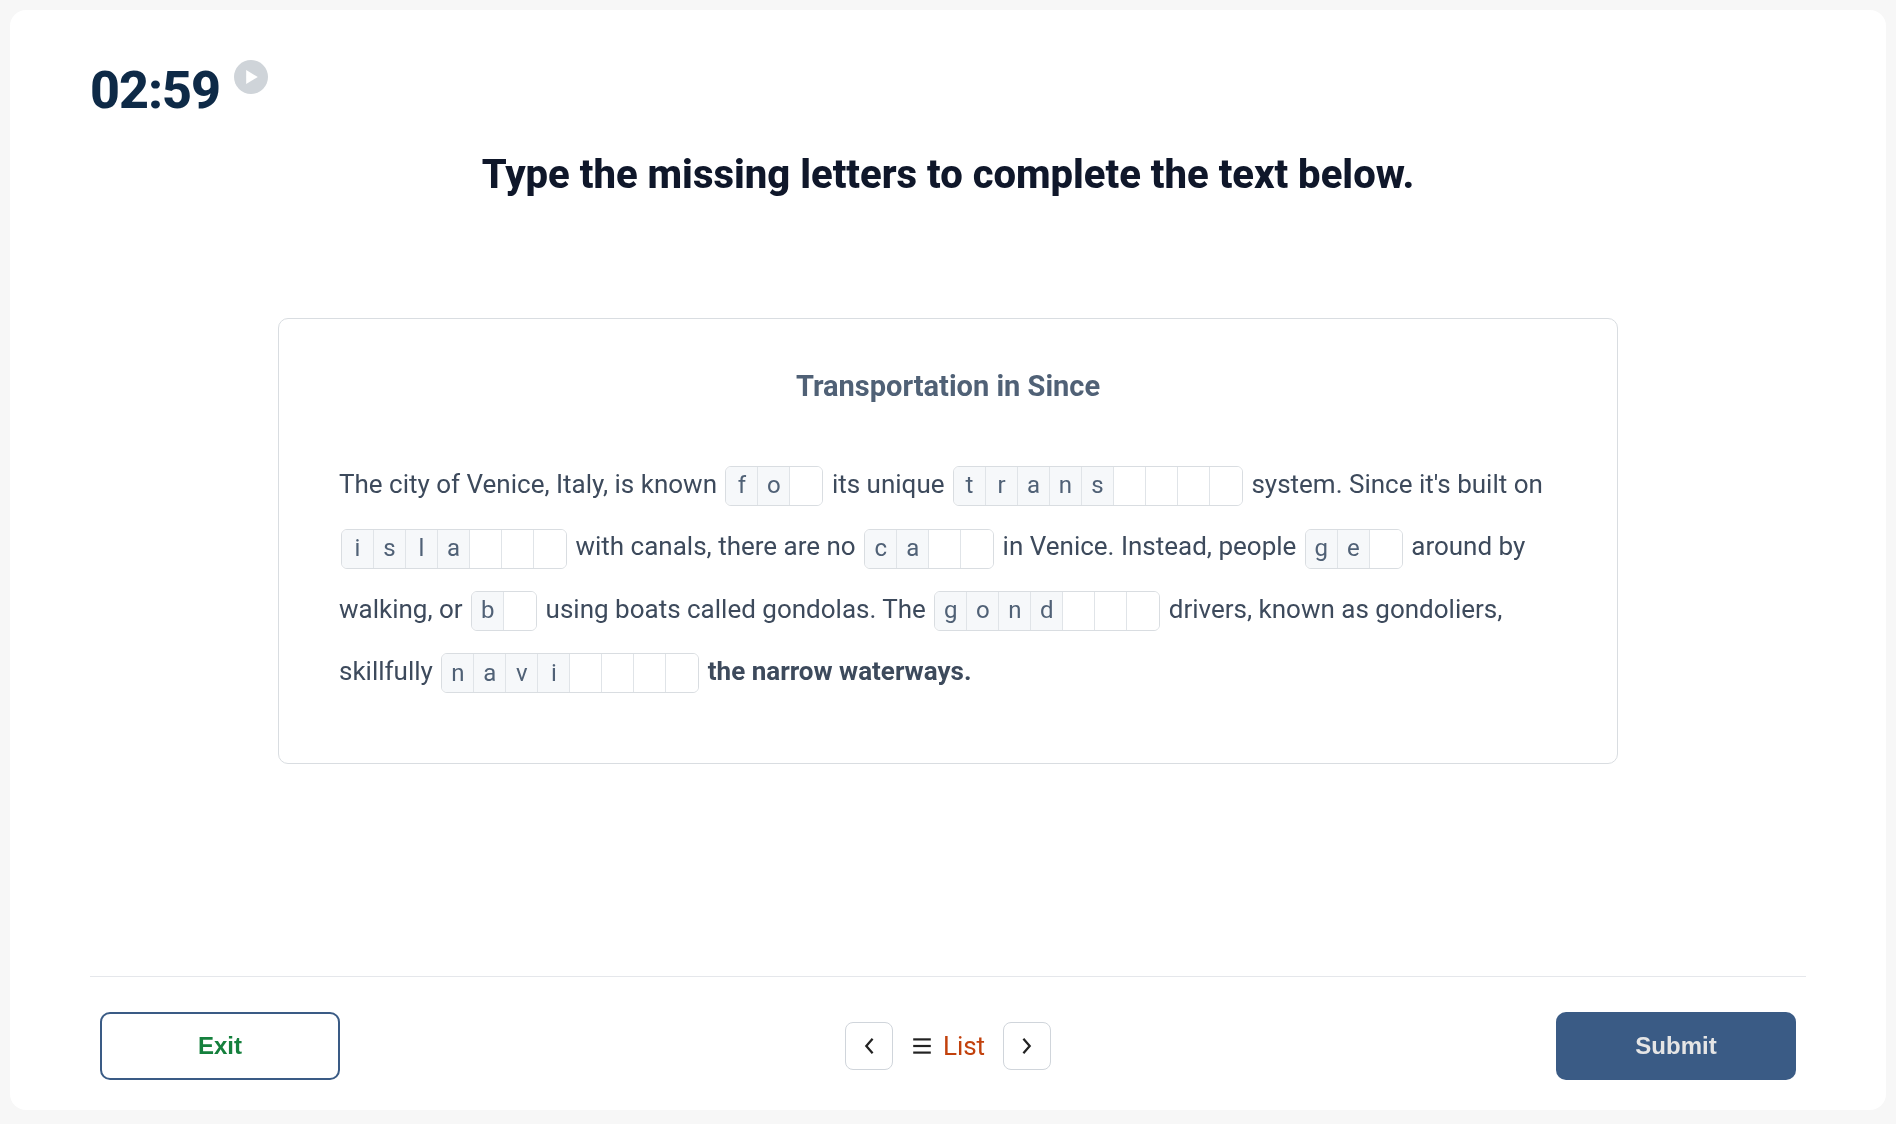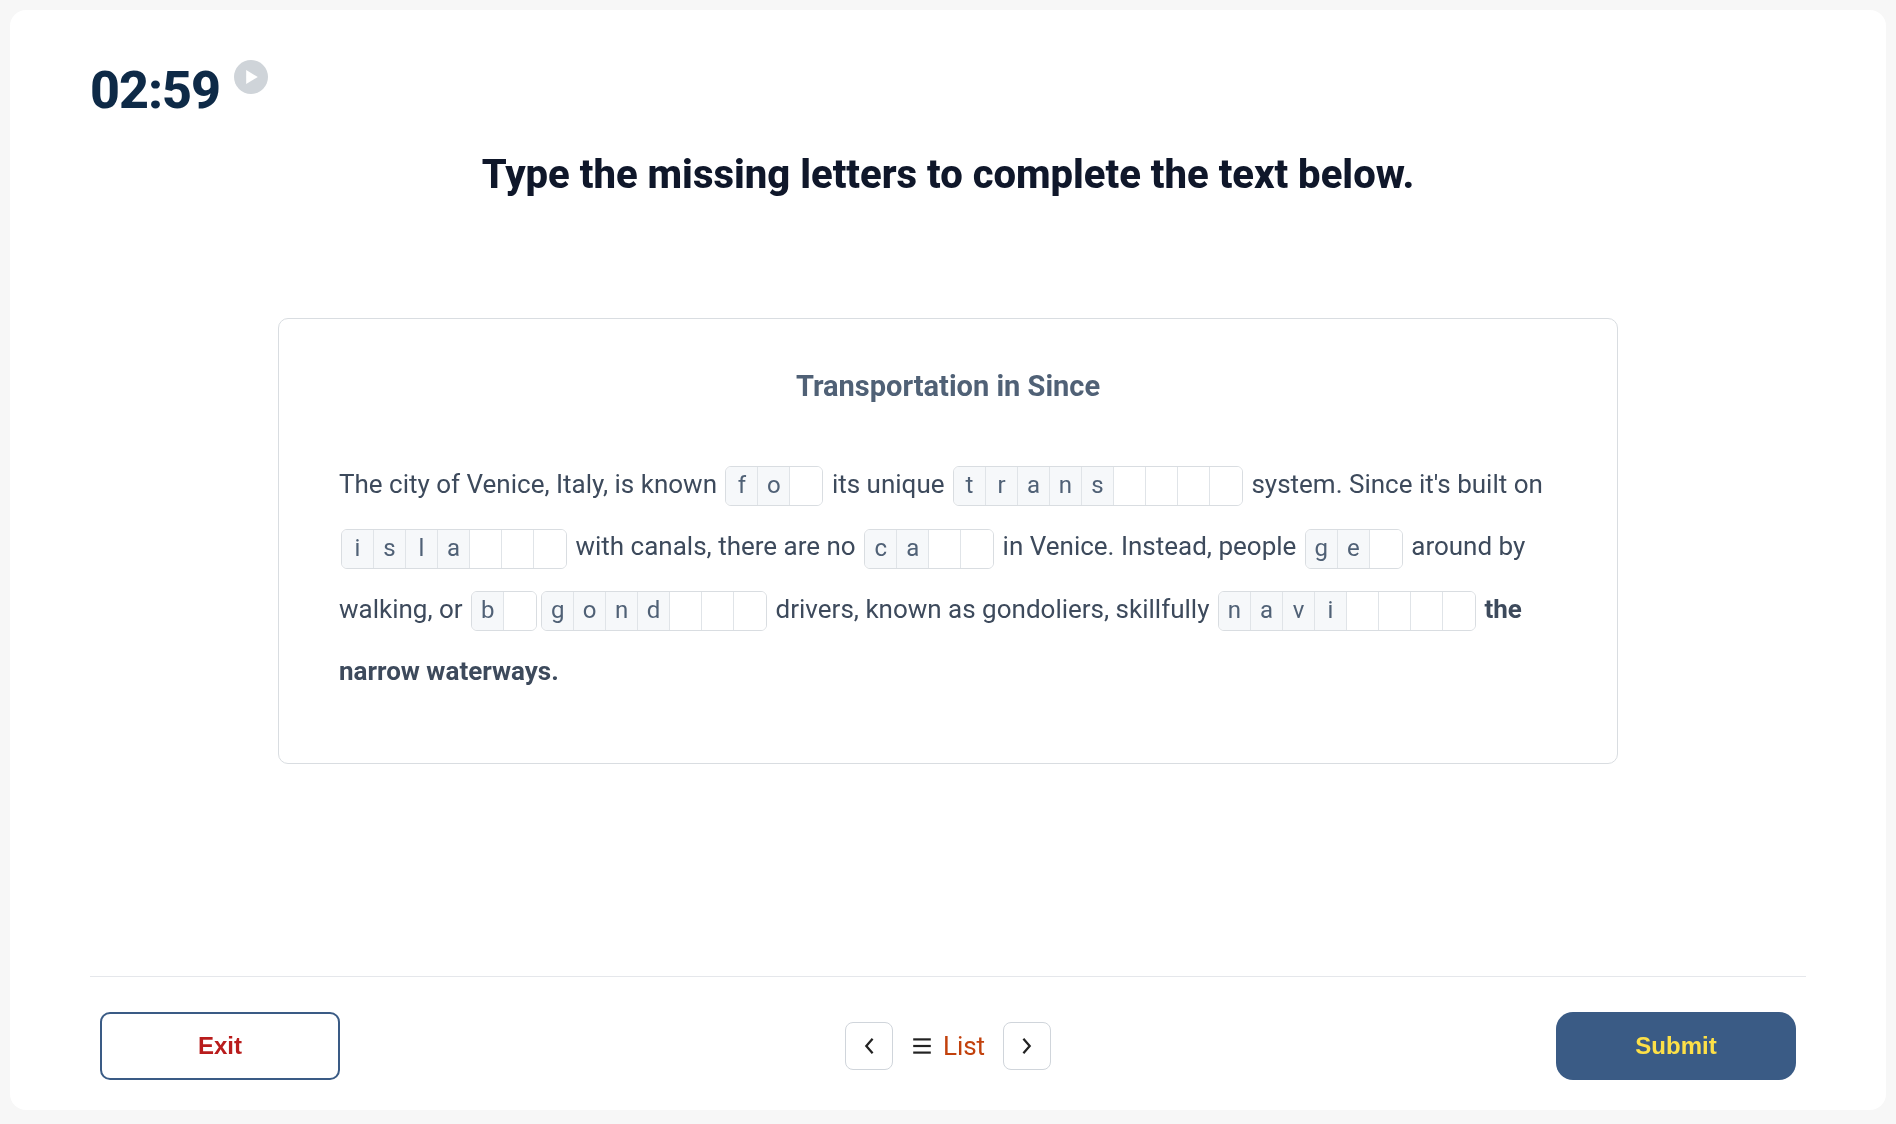--- a/index.html
+++ b/index.html
@@ -114,21 +114,21 @@
     }
     .footer {
       display: flex;
       align-items: center;
       justify-content: space-between;
       padding: 0 10px;
     }
     .exit-button {
       border: 2px solid #3a5b85;
       background: #fff;
-      color: #b91c1c;
+      color: #15803d;
       font-size: 24px;
       font-weight: 700;
       padding: 18px 24px;
       border-radius: 10px;
       cursor: pointer;
       min-width: 240px;
     }
     .nav-group {
       display: flex;
       align-items: center;
@@ -162,26 +162,26 @@
     }
     .list-button svg {
       width: 22px;
       height: 22px;
       stroke: #222;
       stroke-width: 2;
       fill: none;
     }
     .submit-button {
       background: #3a5b85;
-      color: #fde047;
+      color: #e5e5e5;
       border: none;
       font-size: 24px;
       font-weight: 700;
       padding: 20px 48px;
-      border-radius: 17px;
+      border-radius: 10px;
       cursor: pointer;
       min-width: 240px;
     }
     .spacer {
       flex: 1;
     }
   </style>
 </head>
 <body>
 
@@ -227,21 +227,21 @@
           <span class="letter-cell given">a</span>
           <span class="letter-cell empty"></span>
           <span class="letter-cell empty"></span>
         </span><span class="segment" style="white-space: pre-wrap;"> in Venice. Instead, people </span><span class="word-group">
           <span class="letter-cell given">g</span>
           <span class="letter-cell given">e</span>
           <span class="letter-cell empty"></span>
         </span><span class="segment" style="white-space: pre-wrap;"> around by walking, or </span><span class="word-group">
           <span class="letter-cell given">b</span>
           <span class="letter-cell empty"></span>
-        </span><span class="word-group">
+        </span><span class="segment" style="white-space: pre-wrap;"> using boats called gondolas. The </span><span class="word-group">
           <span class="letter-cell given">g</span>
           <span class="letter-cell given">o</span>
           <span class="letter-cell given">n</span>
           <span class="letter-cell given">d</span>
           <span class="letter-cell empty"></span>
           <span class="letter-cell empty"></span>
           <span class="letter-cell empty"></span>
         </span><span class="segment" style="white-space: pre-wrap;"> drivers, known as gondoliers, skillfully </span><span class="word-group">
           <span class="letter-cell given">n</span>
           <span class="letter-cell given">a</span>

